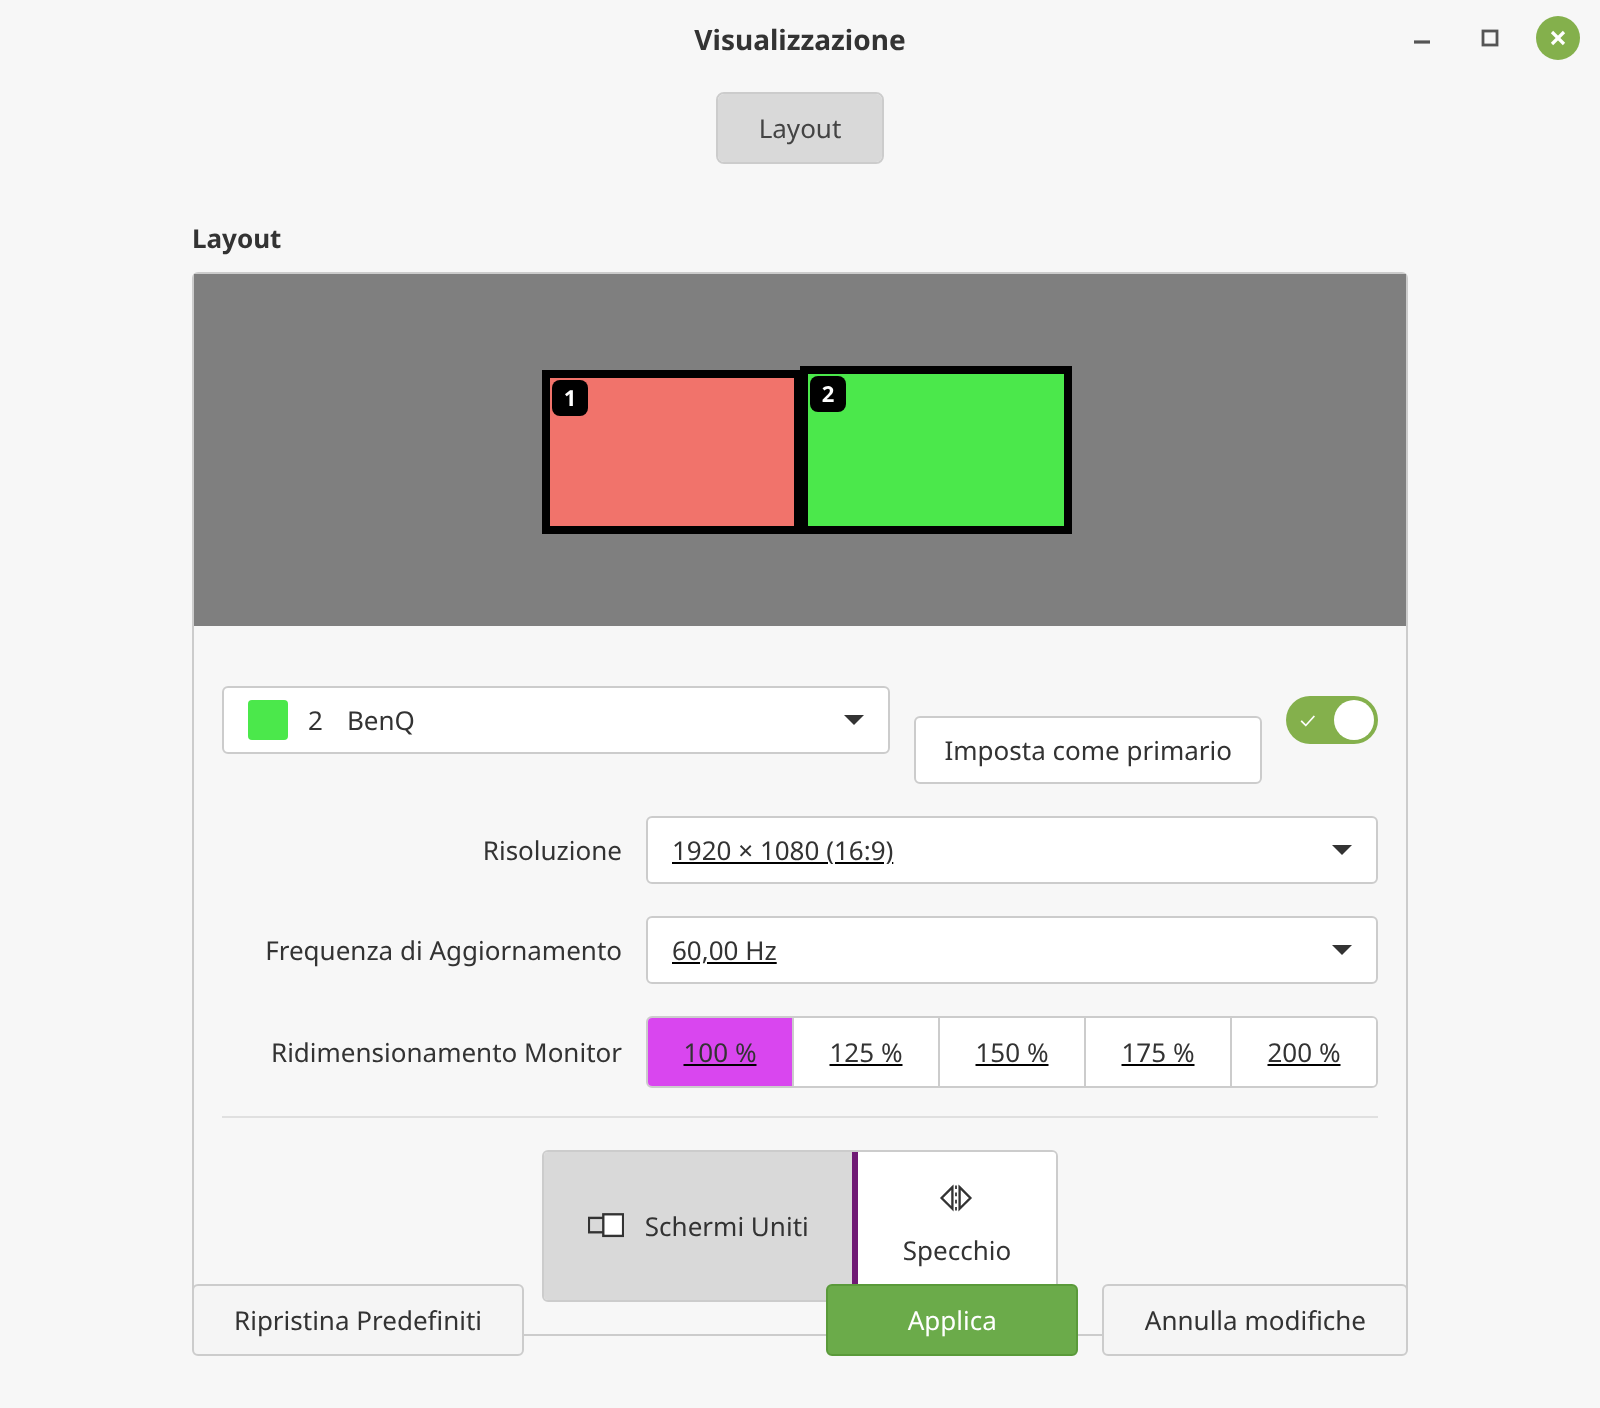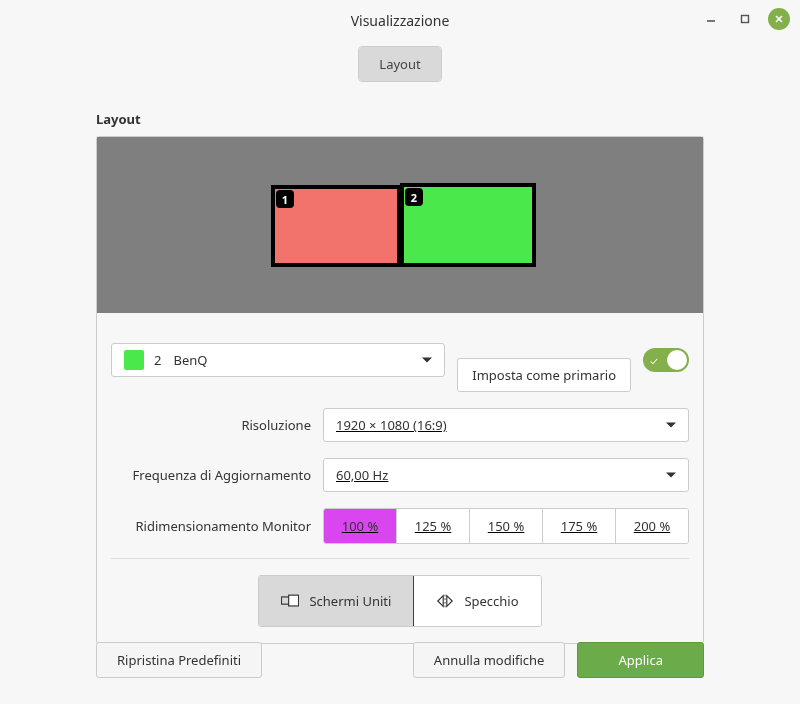--- a/index.html
+++ b/index.html
@@ -1,19 +1,19 @@
 <!DOCTYPE html>
 <html><head>
 <meta charset="utf-8">
 <style>
   * { box-sizing: border-box; margin: 0; padding: 0; font-family: "Noto Sans", "Segoe UI", Ubuntu, sans-serif; }
   body { width: 800px; height: 704px; background: #f7f7f7; position: relative; }
 
   .titlebar { height: 40px; display: flex; align-items: center; justify-content: center; position: relative; }
-  .titlebar .title { font-size: 14px; font-weight: 400; color: #333; }
+  .titlebar .title { font-size: 14px; font-weight: 700; color: #333; }
   .winbtns { position: absolute; right: 10px; top: 8px; display: flex; gap: 12px; align-items: center; }
   .winbtn { width: 22px; height: 22px; display: flex; align-items: center; justify-content: center; color: #555; font-size: 13px; border-radius: 50%; }
   .winbtn.close { background: #84b04c; color: #fff; font-size: 11px; }
   .winbtn.close svg { display: block; }
 
   .tabbar { display: flex; justify-content: center; padding: 6px 0 10px 0; }
   .tabs { display: flex; border: 1px solid #ccc; border-radius: 4px; overflow: hidden; background: #fff; }
   .tab { padding: 8px 20px; font-size: 13px; color: #444; background: #fff; border: none; cursor: pointer; }
   .tab.active { background: #d9d9d9; }
   .tab + .tab { border-left: 1px solid #ccc; }
@@ -46,21 +46,21 @@
   .scale-group { display: flex; width: 100%; border: 1px solid #ccc; border-radius: 3px; overflow: hidden; }
   .scale-btn { flex: 1; height: 34px; background: #fff; border: none; font-size: 13px; color: #333; cursor: pointer; }
   .scale-btn + .scale-btn { border-left: 1px solid #ccc; }
   .scale-btn.active { background: #d946ef; }
 
   .hr { margin: 6px 14px; border: none; border-top: 1px solid #e0e0e0; }
 
   .mode-row { display: flex; justify-content: center; padding: 10px 14px 16px 14px; }
   .mode-group { display: flex; border: 1px solid #ccc; border-radius: 3px; overflow: hidden; }
   .mode-btn { display: flex; align-items: center; gap: 10px; padding: 16px 22px; background: #fff; border: none; font-size: 13px; color: #333; cursor: pointer; }
-  .mode-btn + .mode-btn { border-left: 1px solid #701a75; }
+  .mode-btn + .mode-btn { border-left: 3px solid #701a75; flex-direction: column; }
   .mode-btn.active { background: #d9d9d9; }
   .mode-btn .ico { width: 18px; height: 14px; display: inline-flex; }
 
   .footer { position: absolute; left: 96px; right: 96px; bottom: 26px; display: flex; gap: 12px; }
   .footer .spacer { flex: 1; }
   .btn { height: 36px; padding: 0 20px; border: 1px solid #ccc; border-radius: 3px; background: #f5f5f5; font-size: 13px; color: #333; cursor: pointer; }
   .btn.apply { background: #6bab4a; border-color: #5a9a3a; color: #fff; padding: 0 40px; }
 </style>
 </head>
 <body>
@@ -176,15 +176,15 @@
         <span>Specchio</span>
       </button>
     </div>
   </div>
 
 </div>
 
 <div class="footer">
   <button class="btn">Ripristina Predefiniti</button>
   <div class="spacer"></div>
+  <button class="btn apply">Applica</button>
   <button class="btn">Annulla modifiche</button>
-  <button class="btn apply">Applica</button>
 </div>
 
 </body></html>

